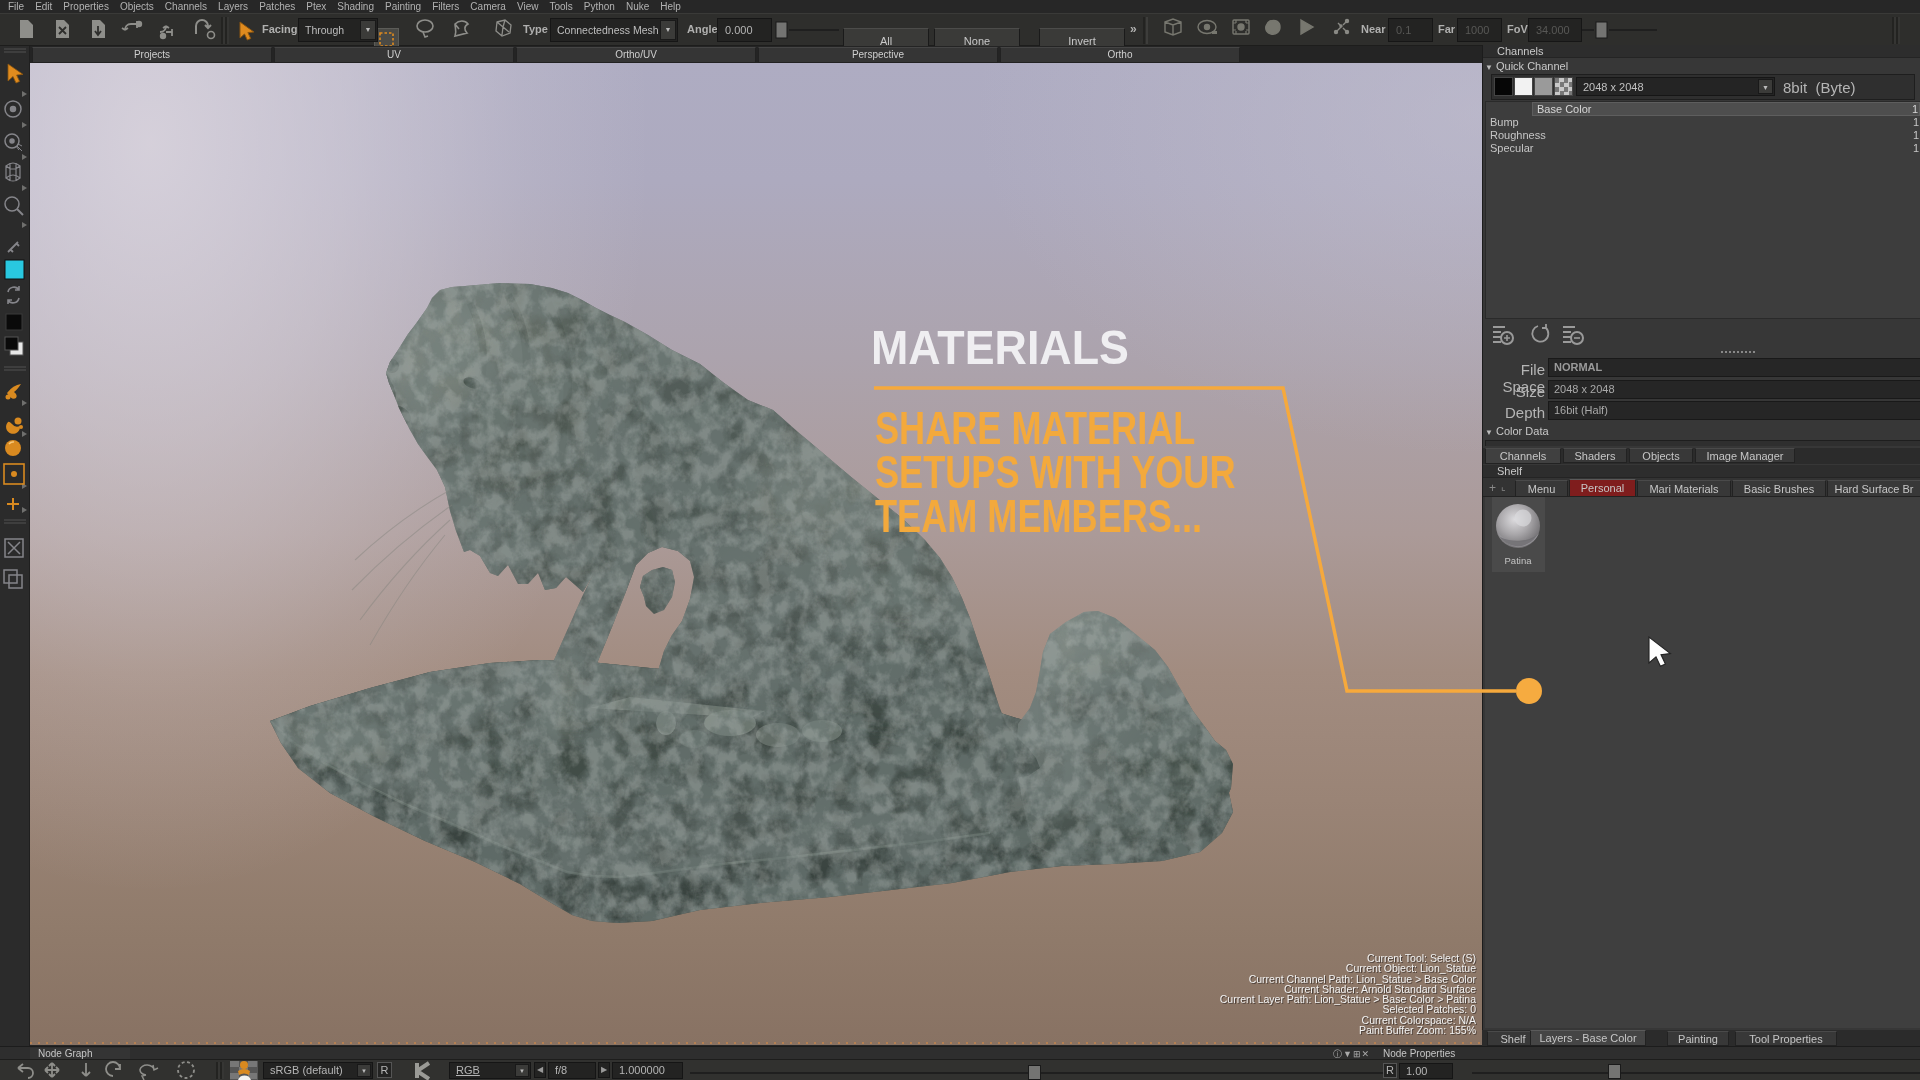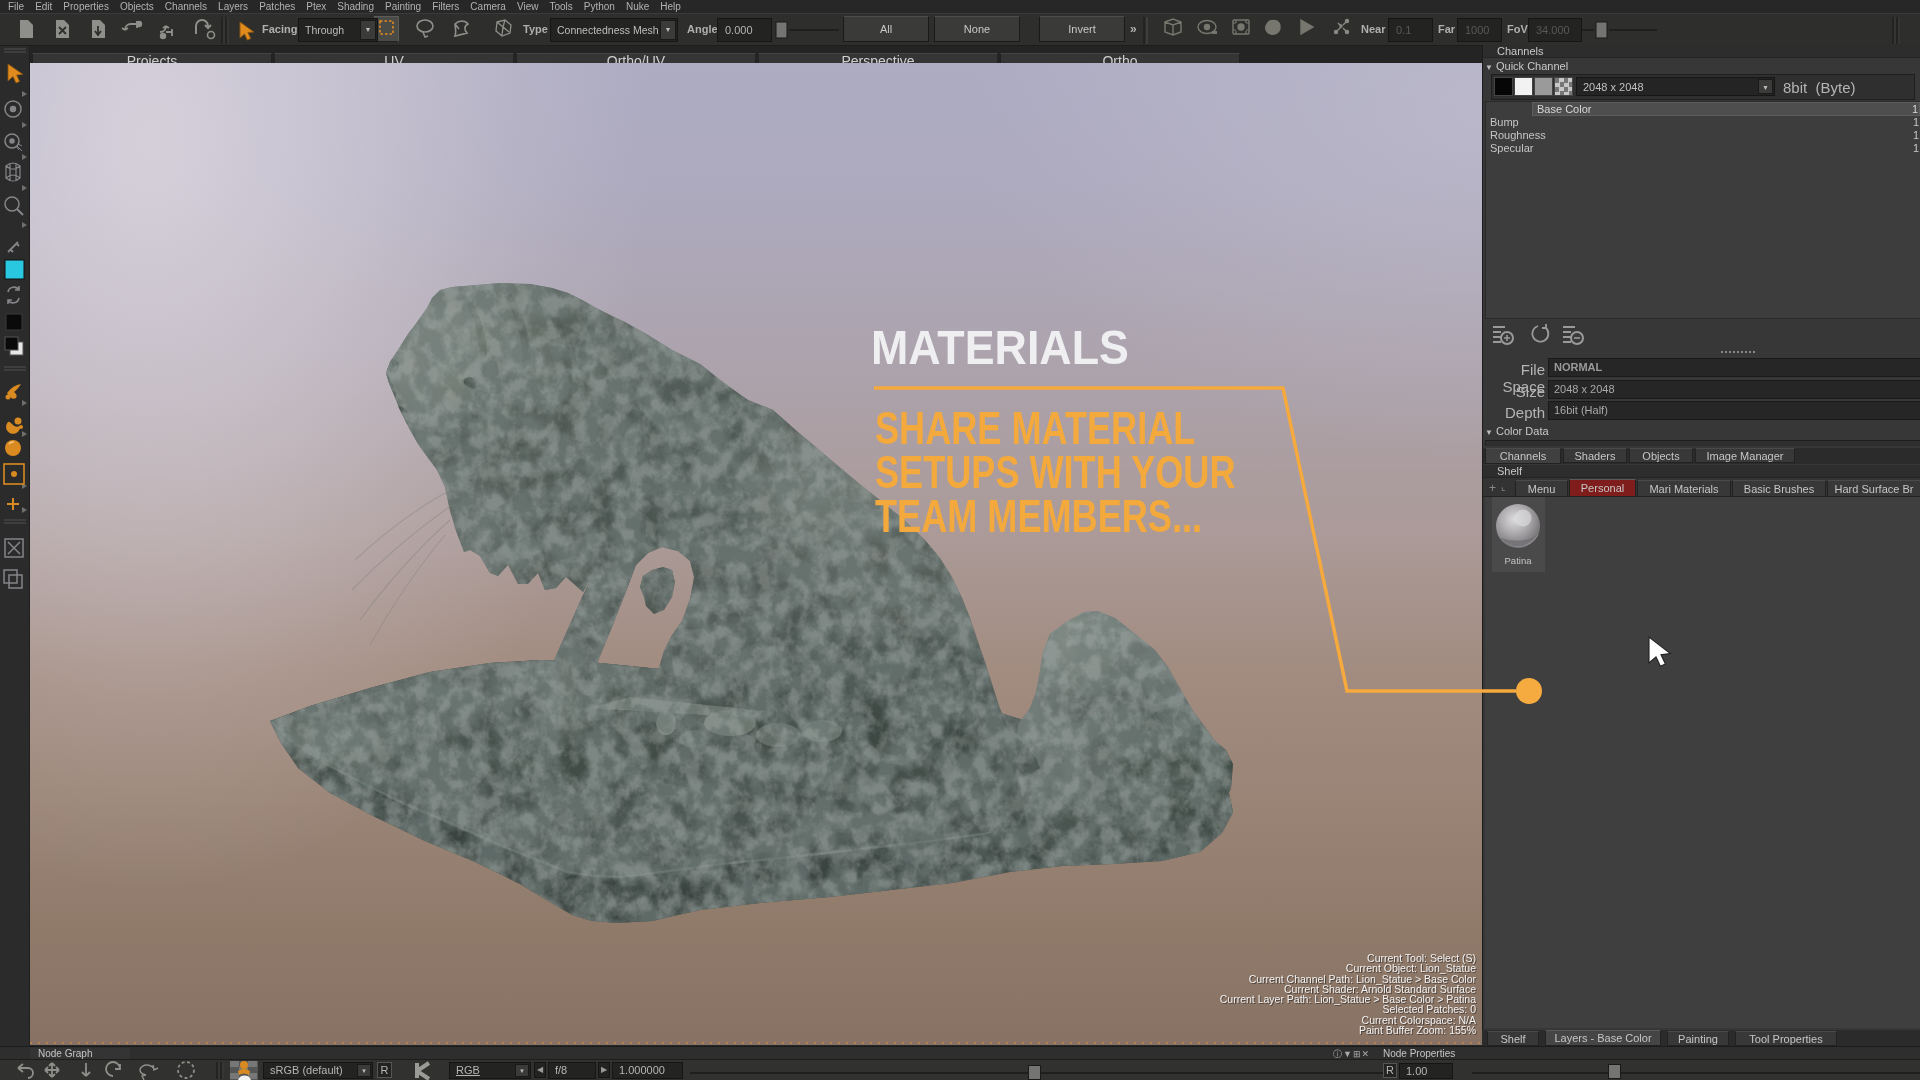--- a/index.html
+++ b/index.html
@@ -5,30 +5,30 @@
 html,body { width:1920px; height:1080px; overflow:hidden; background:#262626; font-family:"Liberation Sans",sans-serif; }
 #app { position:relative; width:1920px; height:1080px; }
 .abs { position:absolute; }
 
 
 #menubar { position:absolute; left:0; top:0; width:1920px; height:13px; background:#272727; color:#b2b2b2; font-size:10px; display:flex; align-items:center; padding-left:8px; }
 #menubar span { margin-right:11px; }
 
 
 #toolbar { position:absolute; left:0; top:13px; width:1920px; height:33px; background:#2e2e2c; border-top:1px solid #3a3a38; border-bottom:1px solid #1d1d1c; }
-.tbtn { position:absolute; top:2px; height:26px; background:#3a3a38; border:1px solid #1a1a1a; border-top-color:#4c4c4a; color:#c8c8c8; font-size:11px; text-align:center; line-height:24px; }
+.tbtn { position:absolute; top:14px; height:26px; background:#3a3a38; border:1px solid #1a1a1a; border-top-color:#4c4c4a; color:#c8c8c8; font-size:11px; text-align:center; line-height:24px; }
 .tlabel { position:absolute; color:#b0b0af; font-size:11px; font-weight:bold; top:9px; }
 .tdrop { position:absolute; top:4px; height:24px; background:#232322; border:1px solid #161616; color:#bebebe; font-size:10.5px; line-height:22px; padding-left:6px; }
 .tdrop .arr { position:absolute; right:1px; top:1px; bottom:1px; width:16px; background:#3b3b39; border:1px solid #191919; color:#bbb; font-size:7px; line-height:18px; text-align:center; }
 .tinput { position:absolute; top:4px; height:24px; background:#232322; border:1px solid #161616; color:#b5b5b5; font-size:11px; line-height:22px; padding-left:7px; }
 .vsep { position:absolute; top:3px; height:27px; width:5px; border-left:2px solid #232321; border-right:2px solid #3d3d3b; }
 
 
 #tabrow { position:absolute; left:30px; top:46px; width:1452px; height:17px; background:#242424; }
-.vtab { position:absolute; top:7px; height:16px; background:#353535; border:1px solid #222; border-top-color:#454545; color:#cfcfcf; font-size:14px; text-align:center; line-height:14px; }
+.vtab { position:absolute; top:1px; height:16px; background:#353535; border:1px solid #222; border-top-color:#454545; color:#cfcfcf; font-size:10px; text-align:center; line-height:14px; }
 
 
 #sidebar { position:absolute; left:0; top:46px; width:30px; height:1000px; background:#2b2b2b; border-right:1px solid #1f1f1f; }
 
 
 #viewport { position:absolute; left:30px; top:63px; width:1452px; height:982px; overflow:hidden; }
 
 
 #mat-title { position:absolute; left:841px; top:257px; width:500px; color:#efeef1; font-size:48px; font-weight:bold; transform:scale(0.933,1); transform-origin:left top; }
 #mat-body { position:absolute; left:845px; top:343px; width:620px; color:#f3a93c; font-size:46px; font-weight:bold; line-height:44px; transform:scale(0.785,1); transform-origin:left top; }
@@ -406,21 +406,21 @@
     <path d="M5 32 a22 15 0 0 0 42 4 a22 22 0 0 1 -42 -4 z" fill="#97969a" opacity="0.9"></path>
     <path d="M8 40 a22 22 0 0 0 37 -2 a24 13 0 0 1 -37 2 z" fill="#6e6d70" opacity="0.8"></path>
     <circle cx="31" cy="21" r="8.5" fill="#dcdbde" opacity="0.65"></circle>
     <text x="26" y="67" text-anchor="middle" font-size="9.5" fill="#c4c4c4">Patina</text>
   </svg>
 </div>
 </div>
 
 <div id="btabs">
 <div class="rtab" style="left:5px;top:1px;width:52px;height:15px;line-height:14px;">Shelf</div>
-<div class="rtab" style="left:63px;top:0px;width:116px;height:16px;line-height:15px;background:#454545;border-top-color:#5a5a5a;">Layers - Base Color</div>
+<div class="rtab" style="left:48px;top:0px;width:116px;height:16px;line-height:15px;background:#454545;border-top-color:#5a5a5a;">Layers - Base Color</div>
 <div class="rtab" style="left:185px;top:1px;width:62px;height:15px;line-height:14px;">Painting</div>
 <div class="rtab" style="left:253px;top:1px;width:102px;height:15px;line-height:14px;">Tool Properties</div>
 </div>
 <div id="nodebar">
 <div class="abs" style="left:30px;top:1px;width:100px;height:12px;background:#343434;color:#c6c6c6;font-size:10px;line-height:12px;padding-left:8px;">Node Graph</div>
 <div class="abs" style="left:1333px;top:1px;color:#aaa;font-size:9px;letter-spacing:1px;">ⓘ▼⊞✕</div>
 <div class="abs" style="left:1383px;top:1px;color:#c6c6c6;font-size:10px;">Node Properties</div>
 </div>
 <div id="bottombar">
 <svg class="abs" style="left:0;top:0;" width="700" height="21" viewBox="0 0 700 21">

